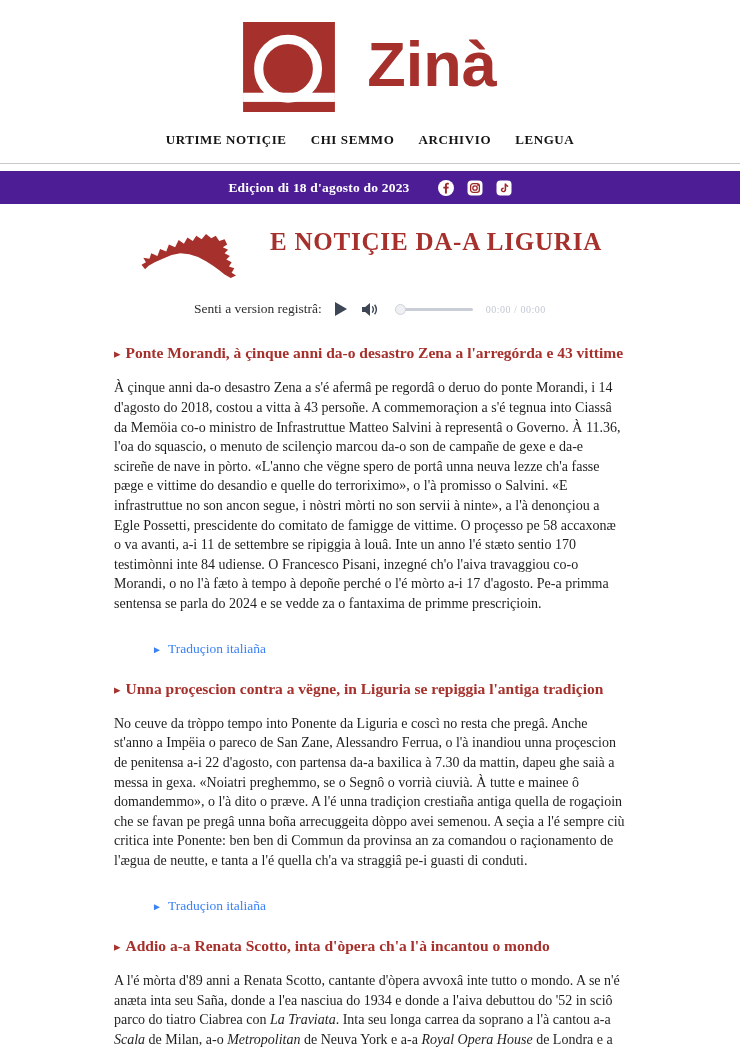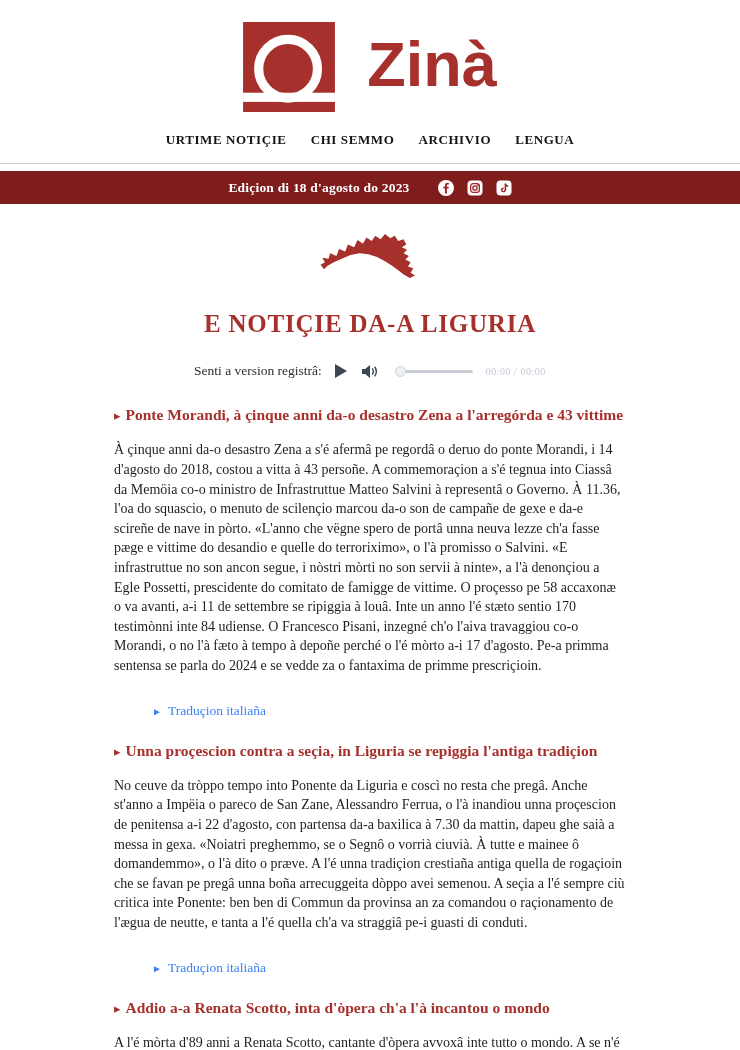--- a/index.html
+++ b/index.html
@@ -22,38 +22,38 @@
     margin-top:14px; font-style:italic; font-weight:700;
     font-size:23px; color:#a6302b;
   }
   .nav { margin-top:20px; display:flex; justify-content:center; gap:24px; }
   .nav-item {
     font-weight:700; font-size:13px; letter-spacing:0.6px;
     color:#141414; cursor:pointer; text-transform:uppercase;
   }
   .divider { margin-top:15px; border-top:1.5px solid #c9c9c9; }
   .banner {
-    margin-top:7px; height:33px; background:#7f1d1d;
+    margin-top:7px; height:33px; background:#4c1d95;
     display:flex; align-items:center; justify-content:center; gap:14px;
   }
   .banner-text {
     color:#ffffff; font-weight:700; font-size:13.5px; letter-spacing:0.2px;
     margin-right:14px;
   }
   .social { display:flex; gap:13px; }
   .social-btn { width:16px; height:16px; display:block; cursor:pointer; }
   
   .main { width:512px; margin:0 auto; }
-  .section-head { margin-top:24px; display:flex; align-items:center; justify-content:center; gap:26px;flex-direction:column; }
+  .section-head { margin-top:24px; display:flex; align-items:flex-start; justify-content:center; gap:26px; }
   .map-icon { width:106px; height:56px; display:block; flex:none; }
   .section-title {
     font-weight:700; font-size:25px; color:#a6302b; letter-spacing:0.8px; white-space:nowrap;
   }
   .audio-row {
-    margin-top:21px; margin-left:80px;
+    margin-top:13px; margin-left:80px;
     display:flex; align-items:center; gap:9px; height:24px;
   }
   .audio-label { font-size:13.5px; color:#2d2d2d; }
   .audio-btn { background:none; border:none; padding:0; cursor:pointer; display:flex; align-items:center; }
   .play-svg { width:12px; height:14px; display:block; margin-left:4px; }
   .vol-svg { width:16px; height:13px; display:block; margin-left:6px; }
   .slider { position:relative; width:78px; height:12px; margin-left:8px; cursor:pointer; }
   .slider-track { position:absolute; top:5px; left:0; right:0; height:2.5px; background:#c9ced6; border-radius:2px; }
   .slider-knob {
     position:absolute; top:0.5px; left:0; width:11px; height:11px; border-radius:50%;
@@ -151,21 +151,21 @@
       <span class="bullet">▸</span><span>Ponte Morandi, à çinque anni da-o desastro Zena a l'arregórda e 43 vittime</span>
     </div>
     <p class="body-text"><span>À çinque anni da-o desastro Zena a s'é afermâ pe regordâ o deruo do ponte Morandi, i 14 d'agosto do 2018, costou a vitta à 43 persoñe. A commemoraçion a s'é tegnua into Ciassâ da Memöia co-o ministro de Infrastruttue Matteo Salvini à representâ o Governo. À 11.36, l'oa do squascio, o menuto de scilençio marcou da-o son de campañe de gexe e da-e scireñe de nave in pòrto. «L'anno che vëgne spero de portâ unna neuva lezze ch'a fasse pæge e vittime do desandio e quelle do terroriximo», o l'à promisso o Salvini. «E infrastruttue no son ancon segue, i nòstri mòrti no son servii à ninte», a l'à denonçiou a Egle Possetti, prescidente do comitato de famigge de vittime. O proçesso pe 58 accaxonæ o va avanti, a-i 11 de settembre se ripiggia à louâ. Inte un anno l'é stæto sentio 170 testimònni inte 84 udiense. O Francesco Pisani, inzegné ch'o l'aiva travaggiou co-o Morandi, o no l'à fæto à tempo à depoñe perché o l'é mòrto a-i 17 d'agosto. Pe-a primma sentensa se parla do 2024 e se vedde za o fantaxima de primme prescriçioin.</span></p>
     <div class="trans-link">
       <span class="bullet">►</span><span>Traduçion italiaña</span>
     </div>
   </div>
 
   <div class="article">
     <div class="headline">
-      <span class="bullet">▸</span><span>Unna proçescion contra a seçia, in Liguria se repiggia l'antiga tradiçion</span>
+      <span class="bullet">▸</span><span>Unna proçescion contra a vëgne, in Liguria se repiggia l'antiga tradiçion</span>
     </div>
     <p class="body-text"><span>No ceuve da tròppo tempo into Ponente da Liguria e coscì no resta che pregâ. Anche st'anno a Impëia o pareco de San Zane, Alessandro Ferrua, o l'à inandiou unna proçescion de penitensa a-i 22 d'agosto, con partensa da-a baxilica à 7.30 da mattin, dapeu ghe saià a messa in gexa. «Noiatri preghemmo, se o Segnô o vorrià ciuvià. À tutte e mainee ô domandemmo», o l'à dito o præve. A l'é unna tradiçion crestiaña antiga quella de rogaçioin che se favan pe pregâ unna boña arrecuggeita dòppo avei semenou. A seçia a l'é sempre ciù critica inte Ponente: ben ben di Commun da provinsa an za comandou o raçionamento de l'ægua de neutte, e tanta a l'é quella ch'a va straggiâ pe-i guasti di conduti.</span></p>
     <div class="trans-link">
       <span class="bullet">►</span><span>Traduçion italiaña</span>
     </div>
   </div>
 
   <div class="article">
     <div class="headline">
       <span class="bullet">▸</span><span>Addio a-a Renata Scotto, inta d'òpera ch'a l'à incantou o mondo</span>

